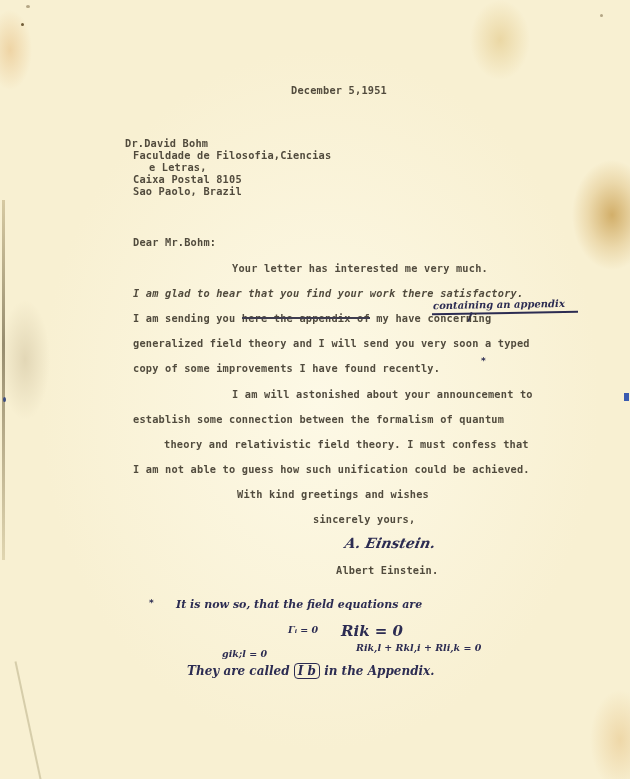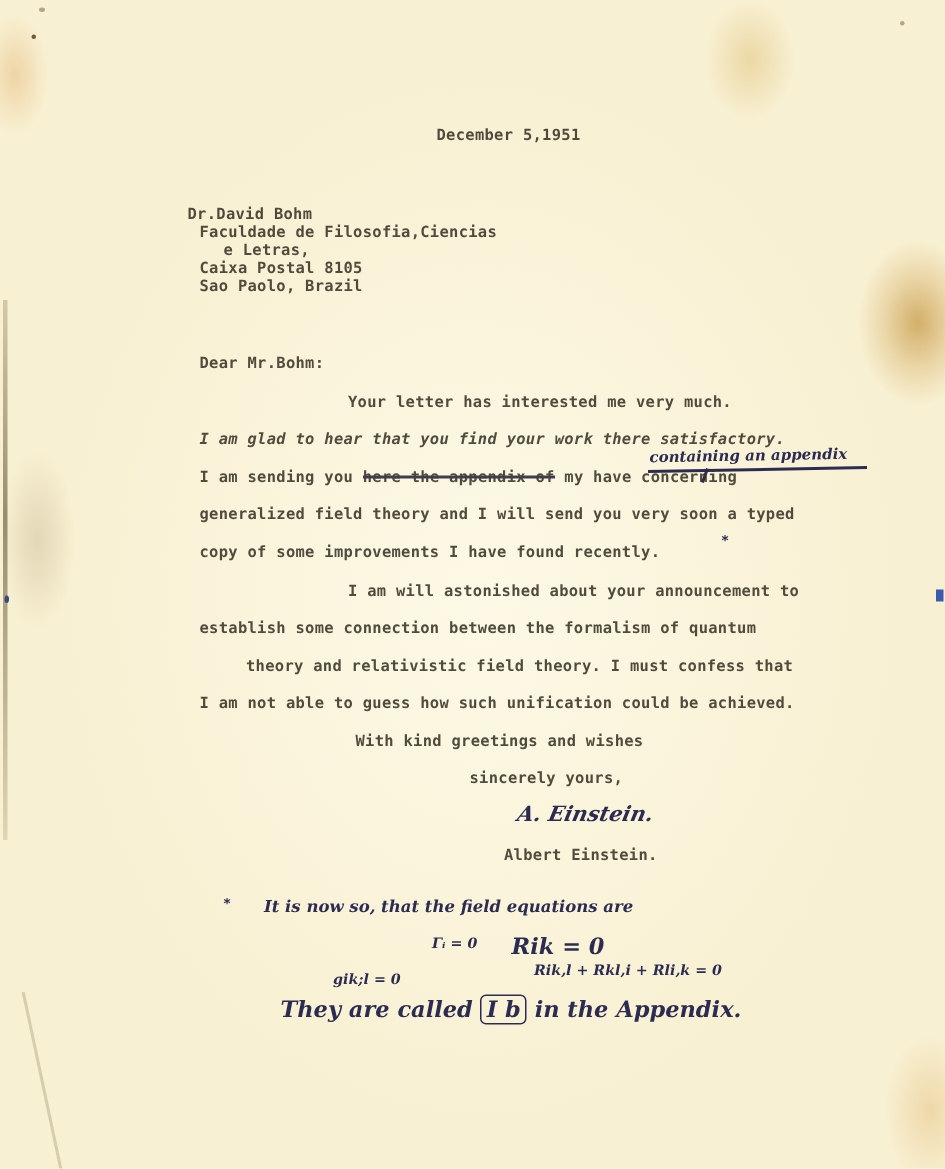--- a/index.html
+++ b/index.html
@@ -100,14 +100,14 @@
 <div class="hand" style="left:345px;top:535px;font-size:14px;transform:skewX(-12deg);">A. Einstein.</div>
 <div class="typed" style="left:336px;top:564px;">Albert Einstein.</div>
 
 <div>
   <div class="star" style="left:149px;top:598px;">*</div>
   <div class="hand" style="left:176px;top:598px;font-size:11px;">It is now so, that the field equations are</div>
   <div class="hand" style="left:222px;top:624px;font-size:9.5px;margin-top:24px;">gik;l = 0</div>
   <div class="hand" style="left:288px;top:624px;font-size:9.5px;">Γᵢ = 0</div>
   <div class="hand" style="left:341px;top:622px;font-size:15px;">Rik = 0</div>
   <div class="hand" style="left:343px;top:642px;font-size:9.5px;margin-left:13px;">Rik,l + Rkl,i + Rli,k = 0</div>
-  <div class="hand" style="left:187px;top:664px;font-size:15px;"><span>They are called</span> <span class="box-ib">I b</span> <span>in the Appendix.</span></div>
+  <div class="hand" style="left:187px;top:664px;font-size:12px;"><span>They are called</span> <span class="box-ib">I b</span> <span>in the Appendix.</span></div>
 </div>
 
 </body></html>

